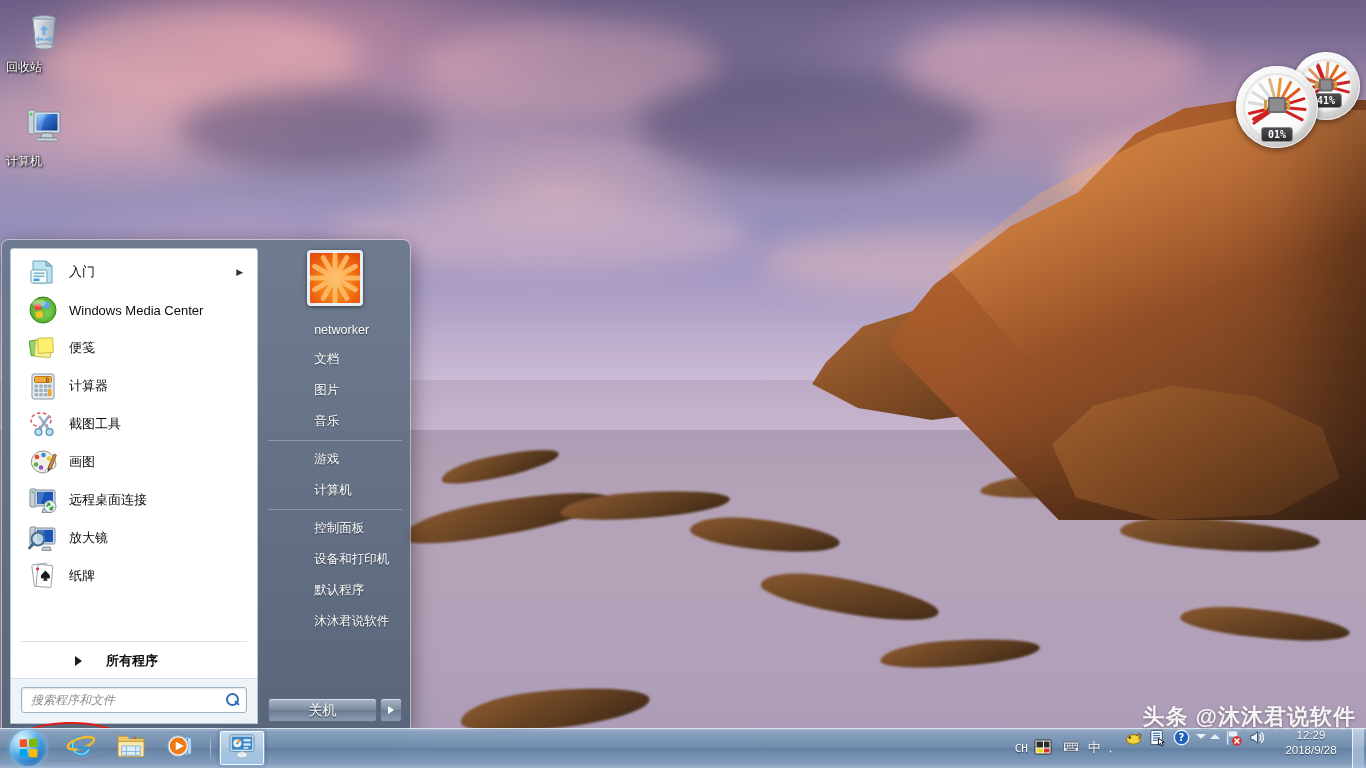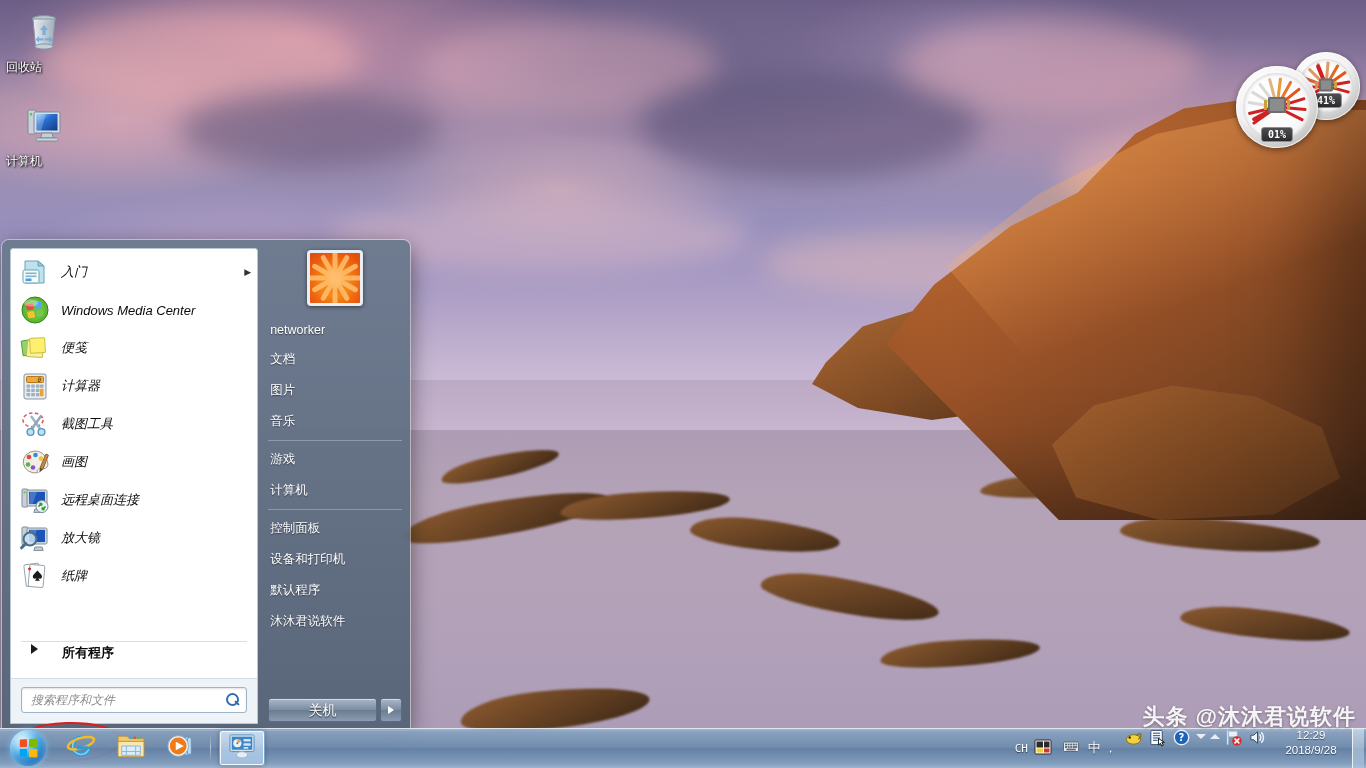--- a/index.html
+++ b/index.html
@@ -137,33 +137,33 @@
     background: linear-gradient(180deg, rgba(108,122,142,.96), rgba(86,100,120,.96));
     box-shadow: 0 0 0 1px rgba(255,255,255,.45), 0 6px 22px rgba(0,0,0,.5);
     padding: 8px 6px 6px 8px;
     display: flex;
   }
   #sm-left {
     width: 252px; background: #fff; border: 1px solid #b9c6d4;
     border-radius: 3px 3px 0 0; display: flex; flex-direction: column;
     position: relative;
   }
-  .sm-prog-list { flex: 1; padding: 4px 0 0; overflow: hidden; font-style: italic; }
+  .sm-prog-list { flex: 1; padding: 4px 8px 0; overflow: hidden; }
   .prog {
     display: flex; align-items: center; height: 38px; padding: 0 6px 0 8px;
     font-size: 13px; color: #0b0b0b; cursor: default;
   }
   .prog .pi { width: 32px; height: 32px; flex: 0 0 32px; margin-right: 10px;
               position: relative; }
   .prog .plabel { flex: 1; }
   .prog .parrow { font-size: 9px; color: #333; }
   .sm-sep { height: 1px; background: #d7dfe7; margin: 2px 10px; }
   .allprogs {
-    display: flex; align-items: flex-start; height: 34px; padding: 0 8px;
-    font-size: 13px; font-weight: bold; color: #0b0b0b; cursor: default;
+    display: flex; align-items: center; height: 34px; padding: 0 8px;
+    font-size: 13px; font-weight: bold; color: #0b0b0b; cursor: default; margin-left: 44px;
   }
   .allprogs .tri {
     width: 0; height: 0; border-left: 7px solid #1a1a1a;
     border-top: 5px solid transparent; border-bottom: 5px solid transparent;
     margin: 0 24px 0 12px;
   }
   .searchwrap { padding: 8px 10px 10px; background: #eef3f8;
                 border-top: 1px solid #d2dce6; }
   .searchbox {
     display:flex; align-items:center; height:26px; background:#fff;
@@ -186,20 +186,21 @@
     background: radial-gradient(circle at 50% 60%, #d8a515 0%, #d8a515 14%,
                 #f07a10 16%, #f58a16 34%, #ef6a12 58%, #e8560e 78%, #d94a0c 100%);
     position: relative; overflow: hidden;
   }
   .avatar .pet { position:absolute; left:50%; top:50%; width:5px; height:26px;
                  background: rgba(255,190,110,.85); transform-origin: 50% 100%;
                  border-radius: 3px 3px 0 0; }
   .rlink {
     font-size: 12.5px; color: #fff; padding: 7px 2px 7px 4px; cursor: default;
     text-shadow: 0 1px 1px rgba(0,0,0,.5);
+    margin-left: 44px;
   }
   .rsep { height:1px; background: rgba(255,255,255,.28); margin: 3px 2px; }
   .shutrow { margin-top: auto; display:flex; padding: 4px 2px 2px; }
   .shutbtn {
     flex: 1; height: 24px; line-height: 22px; text-align:center;
     font-size: 14px; color: #fff; text-shadow: 0 1px 1px rgba(0,0,0,.7);
     background: linear-gradient(180deg, #a9b6c6, #7b8ca1 50%, #6b7d93 52%, #8b9cb0);
     border: 1px solid #5b6c80; border-radius: 3px;
     box-shadow: inset 0 1px 0 rgba(255,255,255,.5); cursor: default;
   }

